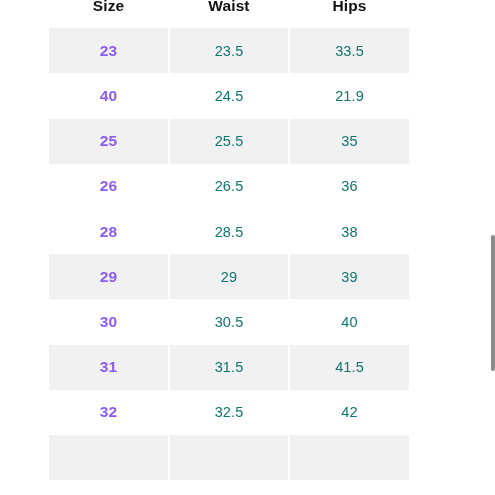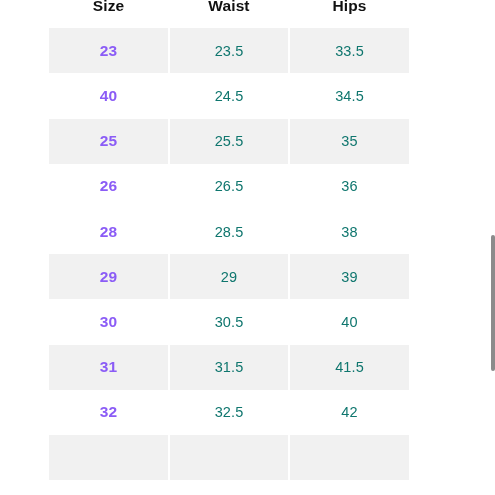--- a/index.html
+++ b/index.html
@@ -123,21 +123,21 @@
     </thead>
     <tbody id="table-body">
         <tr class="data-row tinted">
           <td class="cell-size">23</td>
           <td class="cell-measure">23.5</td>
           <td class="cell-measure">33.5</td>
         </tr>
         <tr class="data-row plain">
           <td class="cell-size">40</td>
           <td class="cell-measure">24.5</td>
-          <td class="cell-measure">34.5</td>
+          <td class="cell-measure">21.9</td>
         </tr>
         <tr class="data-row tinted">
           <td class="cell-size">25</td>
           <td class="cell-measure">25.5</td>
           <td class="cell-measure">35</td>
         </tr>
         <tr class="data-row plain">
           <td class="cell-size">26</td>
           <td class="cell-measure">26.5</td>
           <td class="cell-measure">36</td>

